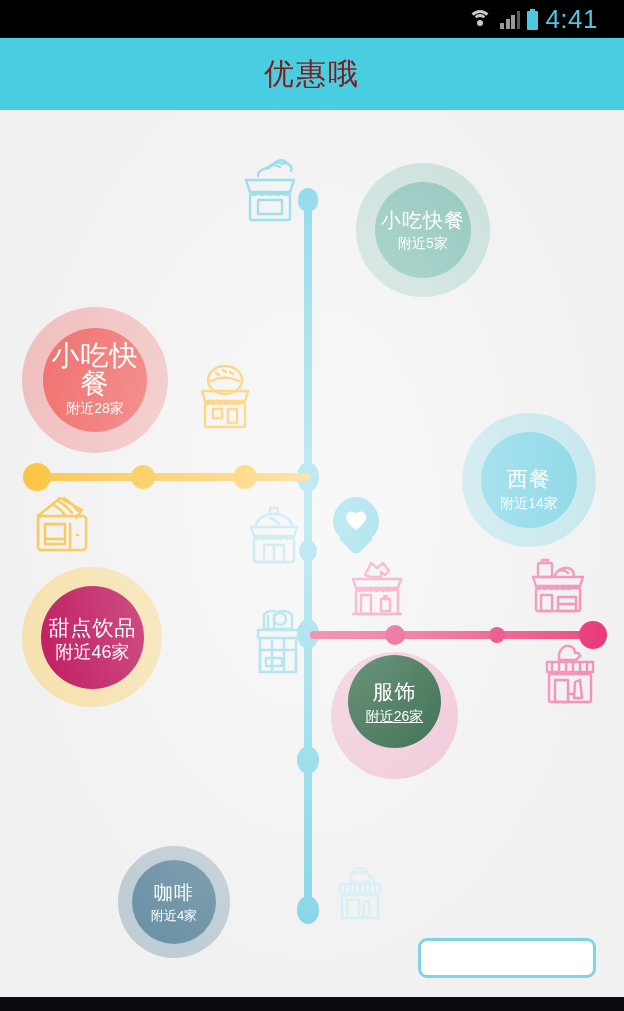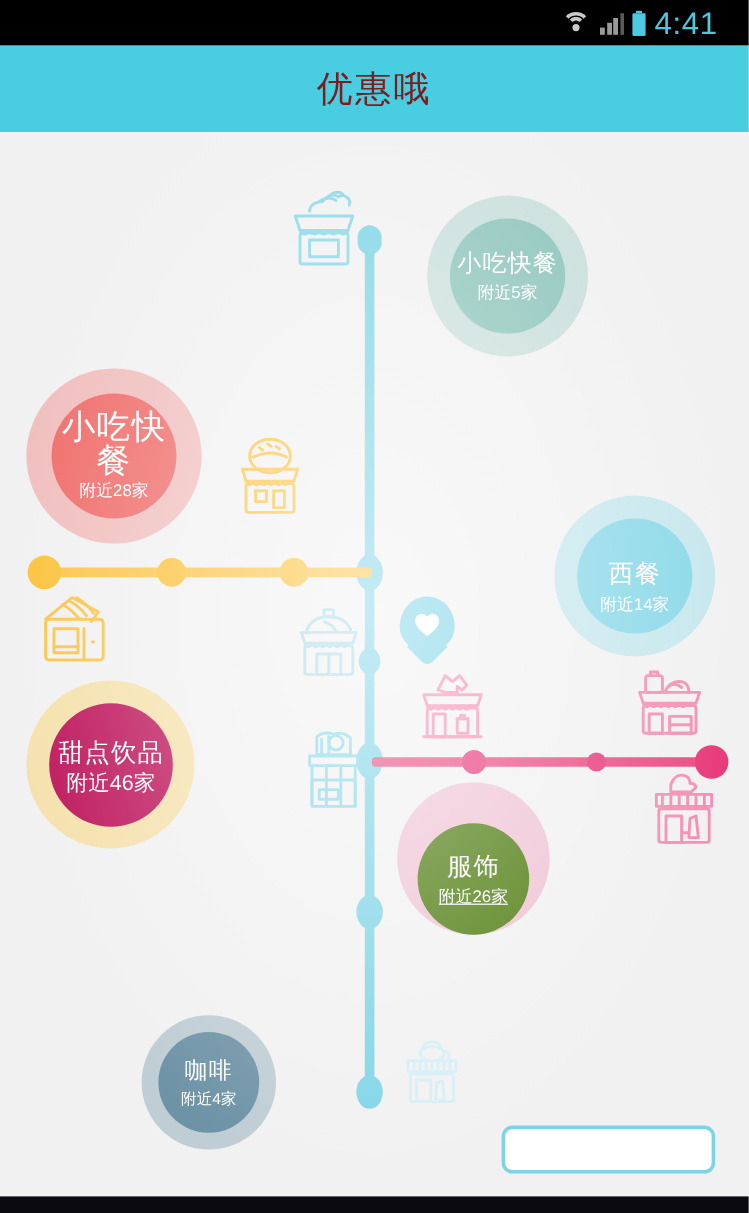--- a/index.html
+++ b/index.html
@@ -326,21 +326,21 @@
     <div class="bubble" style="left:22px; top:457px; width:140px; height:140px;">
       <div class="halo" style="background:rgba(252,201,63,0.38);"></div>
       <div class="core" style="left:19px; top:19px; width:103px; height:103px; background:#be185d;">
         <div class="b-name" style="font-size:21px; line-height:28px; letter-spacing:1px;">甜点饮品</div>
         <div class="b-sub" style="font-size:18px; line-height:20px;">附近46家</div>
       </div>
     </div>
 
     <div class="bubble" style="left:331px; top:542px; width:127px; height:127px;">
       <div class="halo" style="background:rgba(238,127,173,0.40);"></div>
-      <div class="core" style="left:17px; top:34px; width:93px; height:93px; background:#4d7c0f;">
+      <div class="core" style="left:17px; top:3px; width:93px; height:93px; background:#14532d;">
         <div class="b-name" style="font-size:21px; line-height:28px; letter-spacing:1px;">服饰</div>
         <div class="b-sub" style="font-size:14px; line-height:20px;text-decoration:underline;">附近26家</div>
       </div>
     </div>
 
     <div class="bubble" style="left:118px; top:736px; width:112px; height:112px;">
       <div class="halo" style="background:rgba(110,147,166,0.38);"></div>
       <div class="core" style="left:14px; top:14px; width:84px; height:84px; background:#6e93a6;">
         <div class="b-name" style="font-size:19px; line-height:26px; letter-spacing:1px;">咖啡</div>
         <div class="b-sub" style="font-size:13px; line-height:19px;text-align:center;">附近4家</div>

